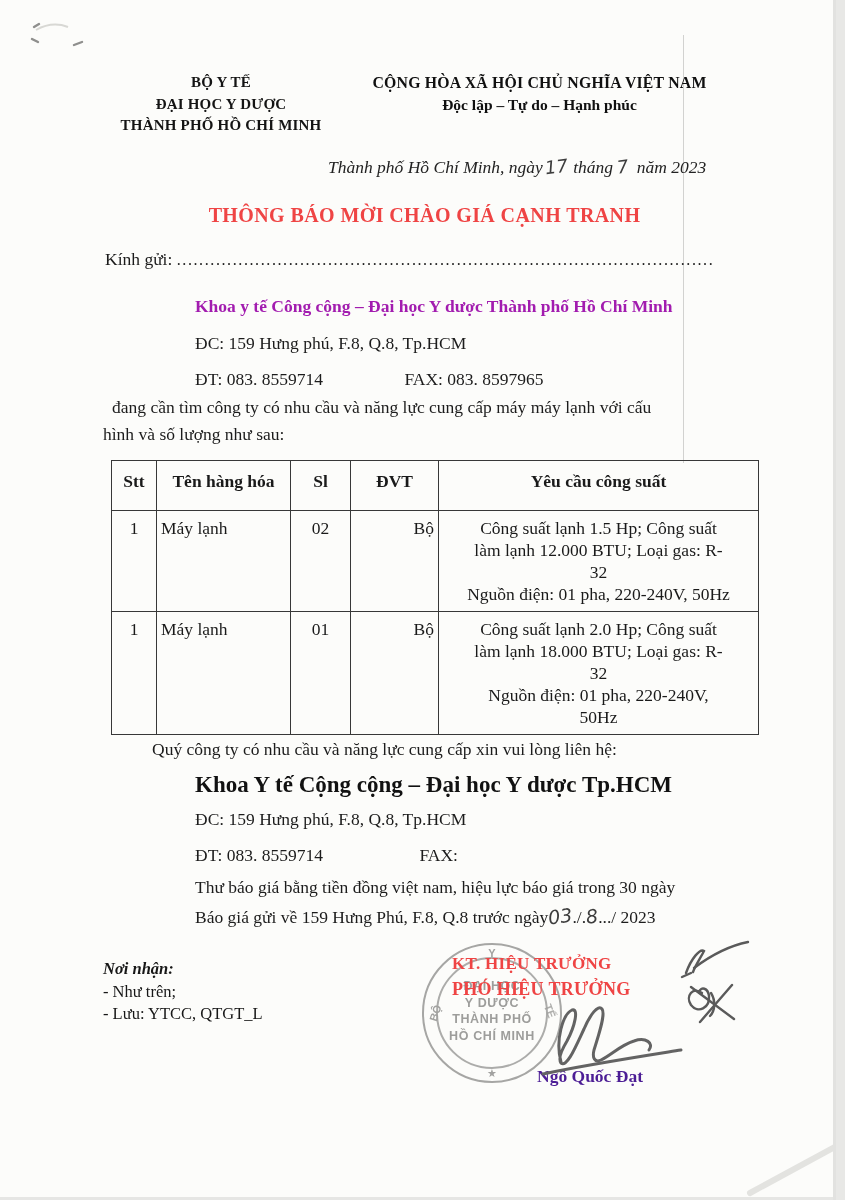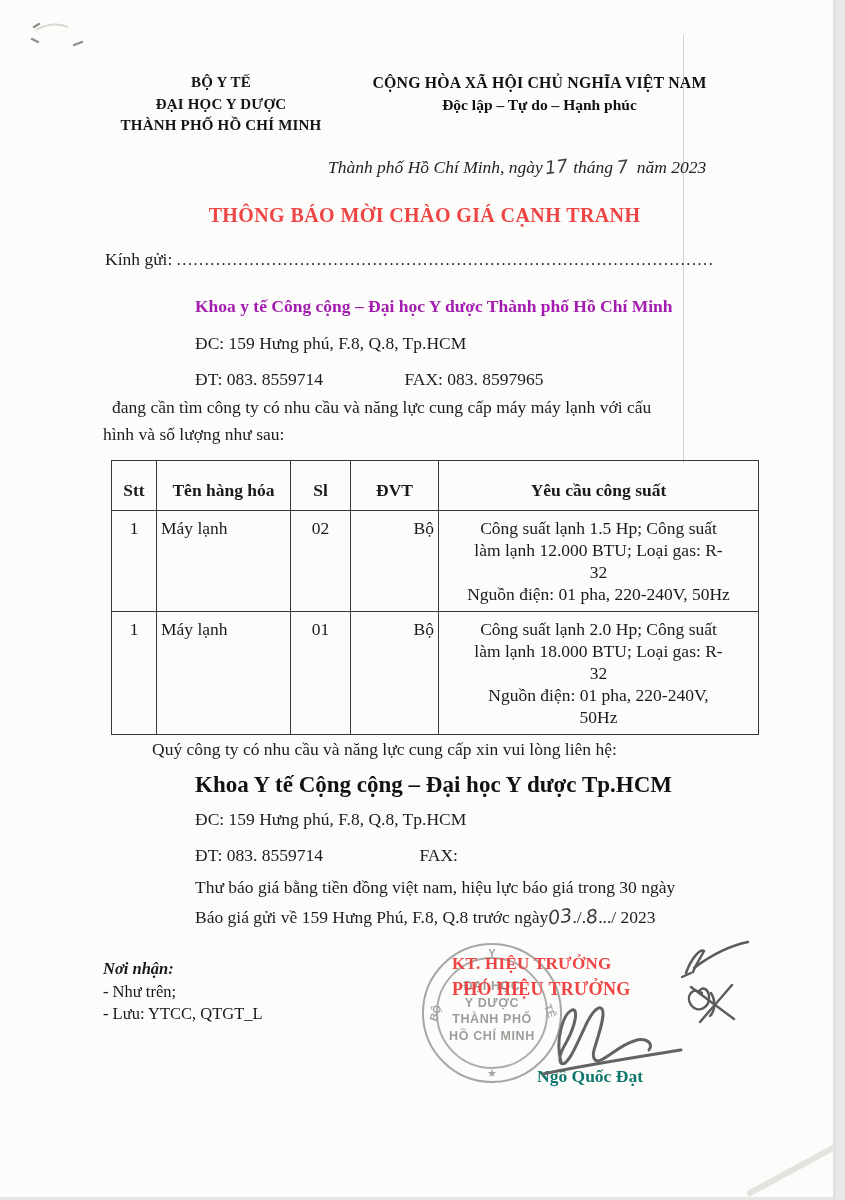--- a/index.html
+++ b/index.html
@@ -27,21 +27,21 @@
 
   .line { font-size:17.5px; color:#1c1c1c;}
   .contact-name1 { left:195px; top:296px; font-weight:bold; font-size:17.5px; color:#a21caf;}
   .addr1 { left:195px; top:333px; }
   .phone-row1 { left:195px; top:369px; }
   .phone-row1 .ph { display:inline-block; width:205px; }
   .intro { left:103px; top:394px; width:680px; line-height:27px; text-indent:9px; }
 
   table.items { position:absolute; left:111px; top:460px; border-collapse:collapse; table-layout:fixed; width:647px; background:transparent;}
   table.items th, table.items td { border:1px solid #383838; font-size:17.5px; vertical-align:top; line-height:22px; padding:6px 4px; color:#1a1a1a;}
-  table.items th { font-weight:bold; text-align:center; height:50px; padding-top:18px;}
+  table.items th { font-weight:bold; text-align:center; height:50px; padding-top:9px;}
   td.cell-stt { text-align:center; }
   td.cell-name { padding-left:9px; }
   td.cell-qty { text-align:center; }
   td.cell-unit { text-align:right; padding-right:5px; }
   td.cell-spec { text-align:center; }
   tr.row1 td { height:90px; }
   tr.row2 td { height:115px; }
 
   .lead2 { left:152px; top:739px; }
   .contact-name2 { left:195px; top:772px; font-weight:bold; font-size:23px; color:#111;}
@@ -51,21 +51,21 @@
   .terms1 { left:195px; top:877px; }
   .terms2 { left:195px; top:907px; }
   .terms2 .hw { font-size:19px; }
 
   .recipients { left:103px; top:958px; font-size:16.5px; line-height:22.5px; color:#171717;}
   .recipients .label { font-weight:bold; font-style:italic; }
 
   .sig-titles { left:452px; top:954px; width:250px; text-align:left; z-index:5; font-weight:bold; color:#ef4444;}
   .sig-titles .t1 { font-size:17px; letter-spacing:0.3px;}
   .sig-titles .t2 { font-size:18px; letter-spacing:0.3px; margin-top:5px;}
-  .signer-name { left:505px; top:1066px; width:170px; text-align:center; font-weight:bold; font-size:17.5px; z-index:5; color:#0f766e;}
+  .signer-name { left:505px; top:1066px; width:170px; text-align:center; font-weight:bold; font-size:17.5px; z-index:5; color:#4c1d95;}
 
   .stamp { left:422px; top:943px; width:140px; height:140px; border:2px solid #a6a6a4; border-radius:50%; z-index:2;}
   .stamp .inner { position:absolute; left:12px; top:12px; width:112px; height:112px; border:2px solid #acacaa; border-radius:50%;}
   .stamp .center-text { position:absolute; left:0; top:33px; width:100%; text-align:center; font-family:"Liberation Sans","DejaVu Sans",sans-serif; font-weight:bold; font-size:12.5px; line-height:16.5px; color:#9d9d9b; letter-spacing:0.6px; white-space:pre-line;}
   .ring-ch { position:absolute; font-family:"Liberation Sans","DejaVu Sans",sans-serif; font-weight:bold; color:#a2a2a0; font-size:11px;}
   .ring-top { left:0; right:0; top:2px; text-align:center;}
   .ring-left { left:3px; top:62px; transform:rotate(-72deg);}
   .ring-right { right:3px; top:60px; transform:rotate(70deg); opacity:0.85;}
   .ring-star { left:0; right:0; bottom:1px; text-align:center; font-size:11px;}
 

